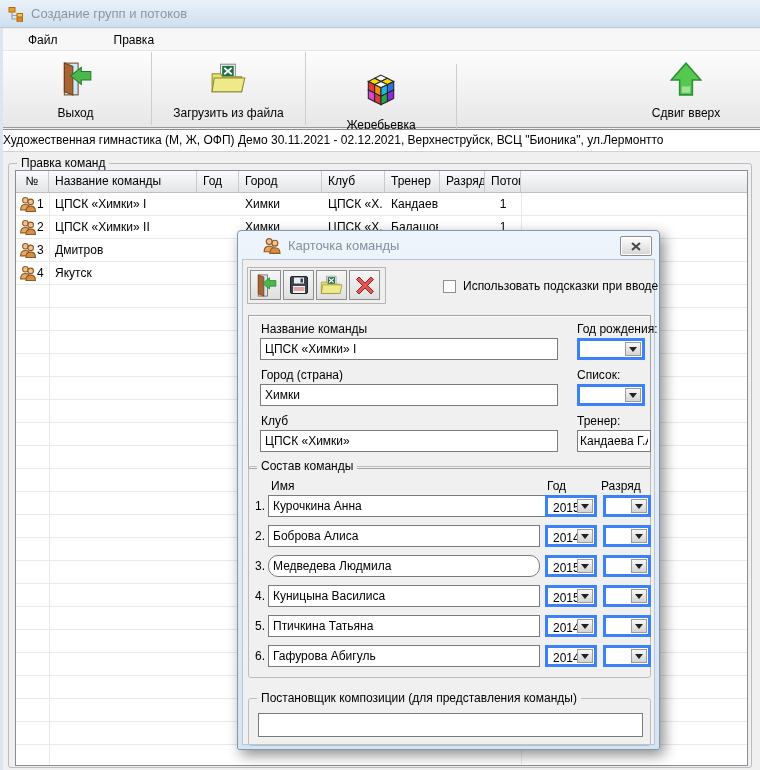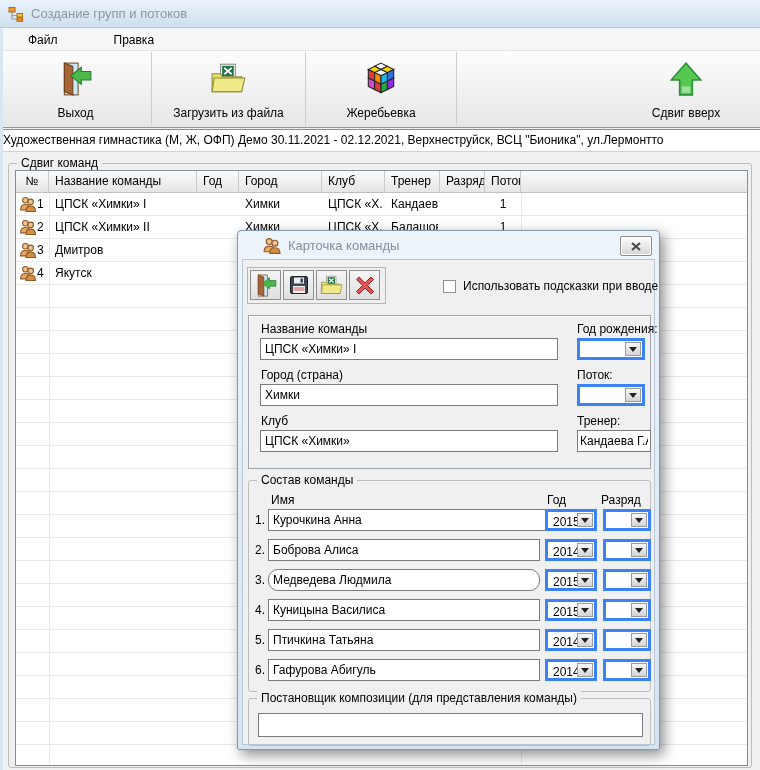--- a/index.html
+++ b/index.html
@@ -71,21 +71,21 @@
   .tinput{position:absolute;height:22px;border:1px solid #7b7b7b;background:#fff;box-sizing:border-box;
           font:inherit;padding:2px 4px;margin:0;}
   .combo{position:absolute;height:22px;border:3px solid #3b82f6;background:#fff;box-sizing:border-box;}
   .combo-val{position:absolute;left:5px;top:3px;}
   .combo-btn{position:absolute;right:1px;top:1px;bottom:1px;width:16px;
              background:linear-gradient(#f8f8f8,#d4d4d4);border:1px solid #9b9b9b;box-sizing:border-box;
              display:flex;align-items:center;justify-content:center;}
   .combo-arrow{width:0;height:0;border-left:4px solid transparent;border-right:4px solid transparent;
                border-top:5px solid #222;}
 
-  .roster-group{left:5px;top:220px;width:403px;height:212px;}
+  .roster-group{left:5px;top:206px;width:403px;height:212px;}
   .composer-group{left:5px;top:438px;width:403px;height:48px;}
   .ridx{position:absolute;width:12px;text-align:right;}
 </style>
 </head>
 <body>
 
 <div class="screen">
 
   <div class="titlebar">
     <span style="display:flex;">
@@ -120,21 +120,21 @@
         <svg width="38" height="32" viewBox="0 0 36 30">
           <rect x="10" y="1" width="14" height="13" fill="#fff" stroke="#888"></rect>
           <rect x="11.5" y="2.5" width="11" height="10" fill="#1f7244"></rect>
           <path d="M13.5 4.5 l7 6 M20.5 4.5 l-7 6" stroke="#fff" stroke-width="1.6"></path>
           <path d="M2 10 h8 l2 3 h18 v14 H2 z" fill="#e6e070" stroke="#8c8c2e"></path>
           <path d="M4 14 h29 l-3 13 H2 z" fill="#efe98a" stroke="#8c8c2e"></path>
         </svg>
       </span>
       <span>Загрузить из файла</span>
     </div>
-    <div class="tbtn" style="left:306px;width:151px;">
+    <div class="tbtn" style="left:306px;width:151px;margin-top:12px;">
       <span class="ticon">
         <svg width="36" height="36" viewBox="0 0 34 34">
           <polygon points="17,2 23,5 17,8 11,5" fill="#f8f8f8" stroke="#222"></polygon>
           <polygon points="23,5 29,8 23,11 17,8" fill="#ffd800" stroke="#222"></polygon>
           <polygon points="11,5 17,8 11,11 5,8" fill="#ffd800" stroke="#222"></polygon>
           <polygon points="17,8 23,11 17,14 11,11" fill="#f8f8f8" stroke="#222"></polygon>
           <polygon points="5,8 11,11 11,19 5,16" fill="#e23a3a" stroke="#222"></polygon>
           <polygon points="11,11 17,14 17,22 11,19" fill="#ff8c00" stroke="#222"></polygon>
           <polygon points="5,16 11,19 11,27 5,24" fill="#d14bd1" stroke="#222"></polygon>
           <polygon points="11,19 17,22 17,30 11,27" fill="#e23a3a" stroke="#222"></polygon>
@@ -155,21 +155,21 @@
       </span>
       <span>Сдвиг вверх</span>
     </div>
   </div>
 
   <div class="comp-line">Художественная гимнастика (М, Ж, ОФП) Демо 30.11.2021 - 02.12.2021, Верхнеструйск, ВСЦ "Бионика", ул.Лермонтто</div>
 
   <div class="frame-left"></div>
 
   <div class="groupbox" style="left:8px;top:163px;width:744px;height:605px;">
-    <span class="gb-label">Сдвиг команд</span>
+    <span class="gb-label">Правка команд</span>
   </div>
 
   <div class="table">
     <div class="thead">
       <div class="th" style="left:0;width:33px;padding-left:0;text-align:center;">№</div>
       <div class="th" style="left:33px;width:148px;">Название команды</div>
       <div class="th" style="left:181px;width:42px;">Год</div>
       <div class="th" style="left:223px;width:83px;">Город</div>
       <div class="th" style="left:306px;width:63px;">Клуб</div>
       <div class="th" style="left:369px;width:55px;">Тренер</div>
@@ -309,21 +309,21 @@
         <span class="flabel" style="left:328px;top:6px;">Год рождения:</span>
         <div class="combo" style="left:328px;top:22px;width:68px;">
           <span class="combo-val"></span>
           <span class="combo-btn">
               <span class="combo-arrow"></span>
             </span>
         </div>
 
         <span class="flabel" style="left:12px;top:52px;">Город (страна)</span>
         <input class="tinput" style="left: 11px; top: 68px; width: 298px;" value="Химки">
-        <span class="flabel" style="left:328px;top:52px;">Поток:</span>
+        <span class="flabel" style="left:328px;top:52px;">Список:</span>
         <div class="combo" style="left:328px;top:68px;width:68px;">
           <span class="combo-val"></span>
           <span class="combo-btn">
               <span class="combo-arrow"></span>
             </span>
         </div>
 
         <span class="flabel" style="left:12px;top:98px;">Клуб</span>
         <input class="tinput" style="left: 11px; top: 114px; width: 298px;" value="ЦПСК «Химки»">
         <span class="flabel" style="left:328px;top:98px;">Тренер:</span>

